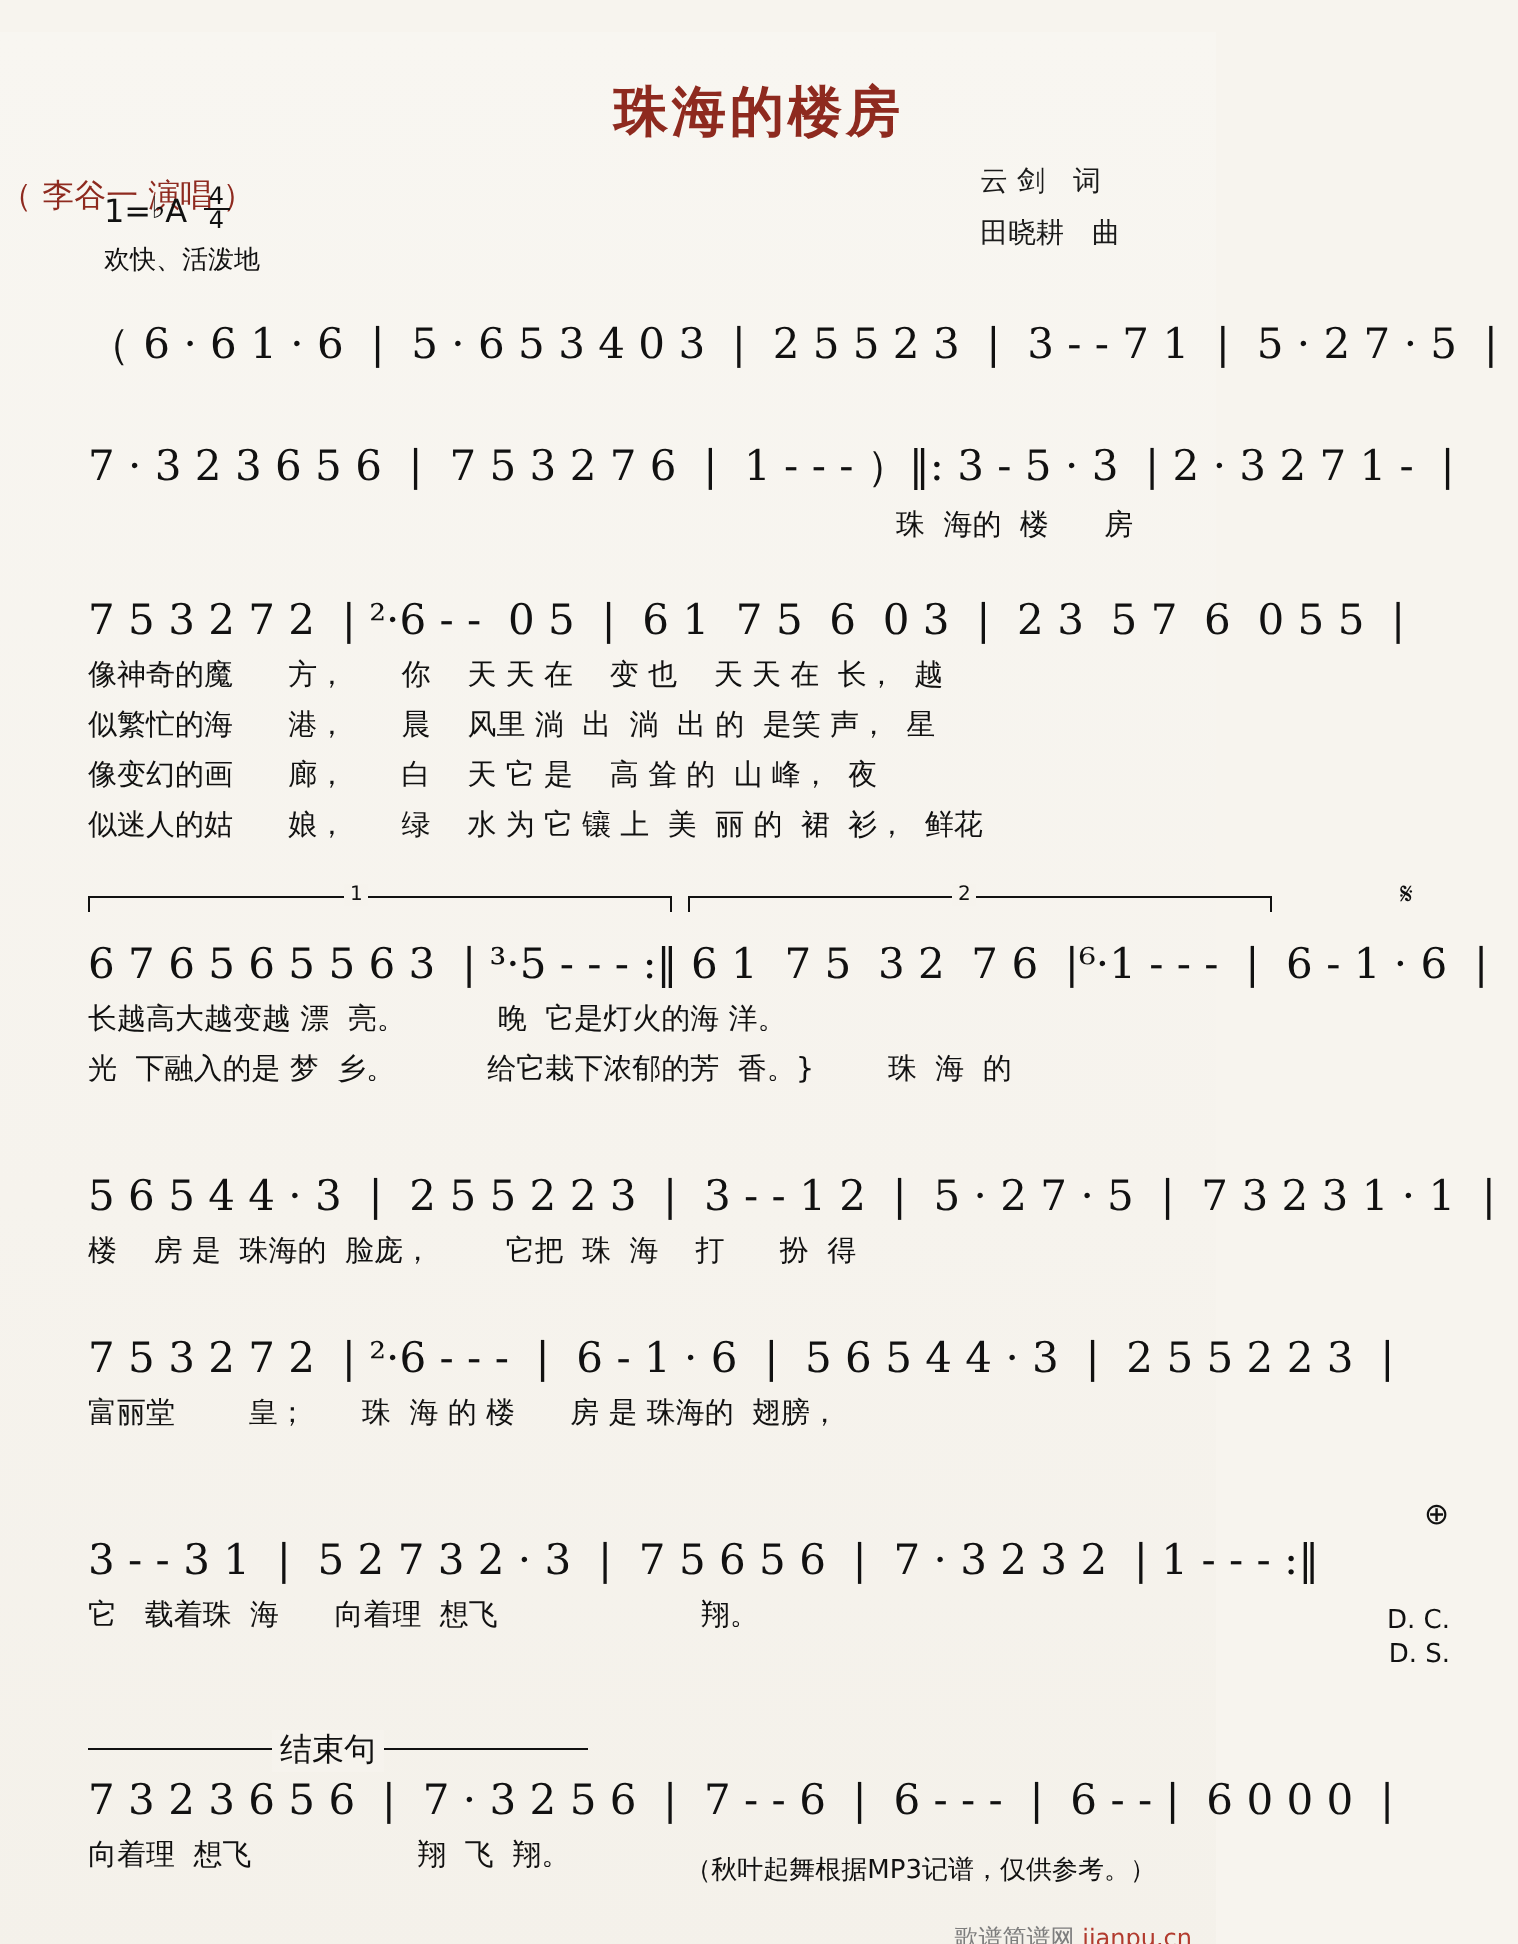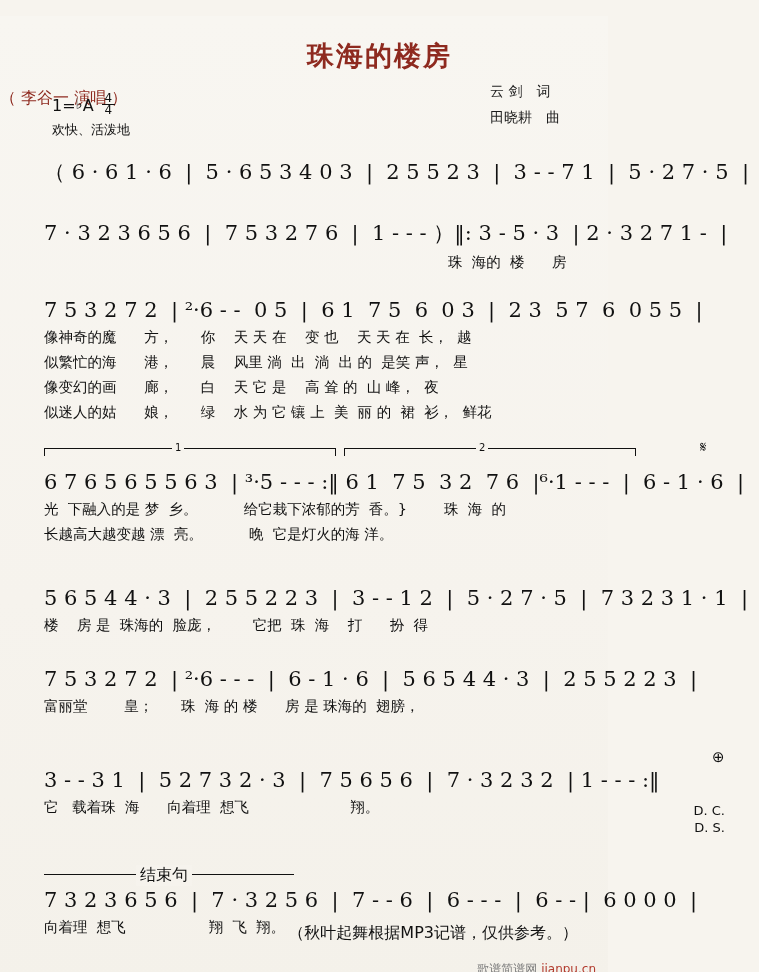--- a/index.html
+++ b/index.html
@@ -60,21 +60,21 @@
     text-align:right;
   }
   .bracket{
     position:absolute;border-top:1.2px solid #111;border-left:1.2px solid #111;
     border-right:1.2px solid #111;height:7px;
   }
   .brlabel{
     position:absolute;font-size:10px;background:#f6f3ed;padding:0 3px;color:#111;
   }
   .footer-note{
-    position:absolute;right:30px;bottom:44px;font-size:16px;color:#111;
+    position:absolute;right:30px;bottom:44px;font-size:13px;color:#111;
   }
   .watermark{
     position:absolute;right:12px;bottom:10px;font-size:12px;color:#7d7d7d;
   }
   .watermark .red{color:#b23b2e;}
   .coda{
     position:absolute;font-size:15px;color:#111;
   }
   .endline{
     position:absolute;height:0;border-top:1.1px solid #111;
@@ -123,22 +123,22 @@
     <div class="lyr" style="margin-top:6px;">似迷人的姑      娘，      绿    水 为 它 镶 上  美  丽 的  裙  衫，  鲜花</div>
   </div>
 
   <div class="row" style="top:432px;">
     <div class="bracket" style="left:44px;top:0;width:290px;"></div>
     <div class="brlabel" style="left:172px;top:-6px;">1</div>
     <div class="bracket" style="left:344px;top:0;width:290px;"></div>
     <div class="brlabel" style="left:476px;top:-6px;">2</div>
     <div class="coda" style="left:700px;top:-10px;">𝄋</div>
     <div class="notes" style="margin-top:22px;">6 7 6 5 6 5 5 6 3  | ³·5 - - - :‖ 6 1  7 5  3 2  7 6  |⁶·1 - - -  |  6 - 1 · 6  |</div>
+    <div class="lyr" style="margin-top:6px;">长越高大越变越 漂  亮。          晚  它是灯火的海 洋。</div>
     <div class="lyr" style="margin-top:6px;">光  下融入的是 梦  乡。          给它栽下浓郁的芳  香。}        珠  海  的</div>
-    <div class="lyr" style="margin-top:6px;">长越高大越变越 漂  亮。          晚  它是灯火的海 洋。</div>
   </div>
 
   <div class="row" style="top:570px;">
     <div class="notes">5 6 5 4 4 · 3  |  2 5 5 2 2 3  |  3 - - 1 2  |  5 · 2 7 · 5  |  7 3 2 3 1 · 1  |</div>
     <div class="lyr" style="margin-top:6px;">楼    房 是  珠海的  脸庞，        它把  珠  海    打      扮  得</div>
   </div>
 
   <div class="row" style="top:651px;">
     <div class="notes">7 5 3 2 7 2  | ²·6 - - -  |  6 - 1 · 6  |  5 6 5 4 4 · 3  |  2 5 5 2 2 3  |</div>
     <div class="lyr" style="margin-top:6px;">富丽堂        皇；      珠  海 的 楼      房 是 珠海的  翅膀，</div>

